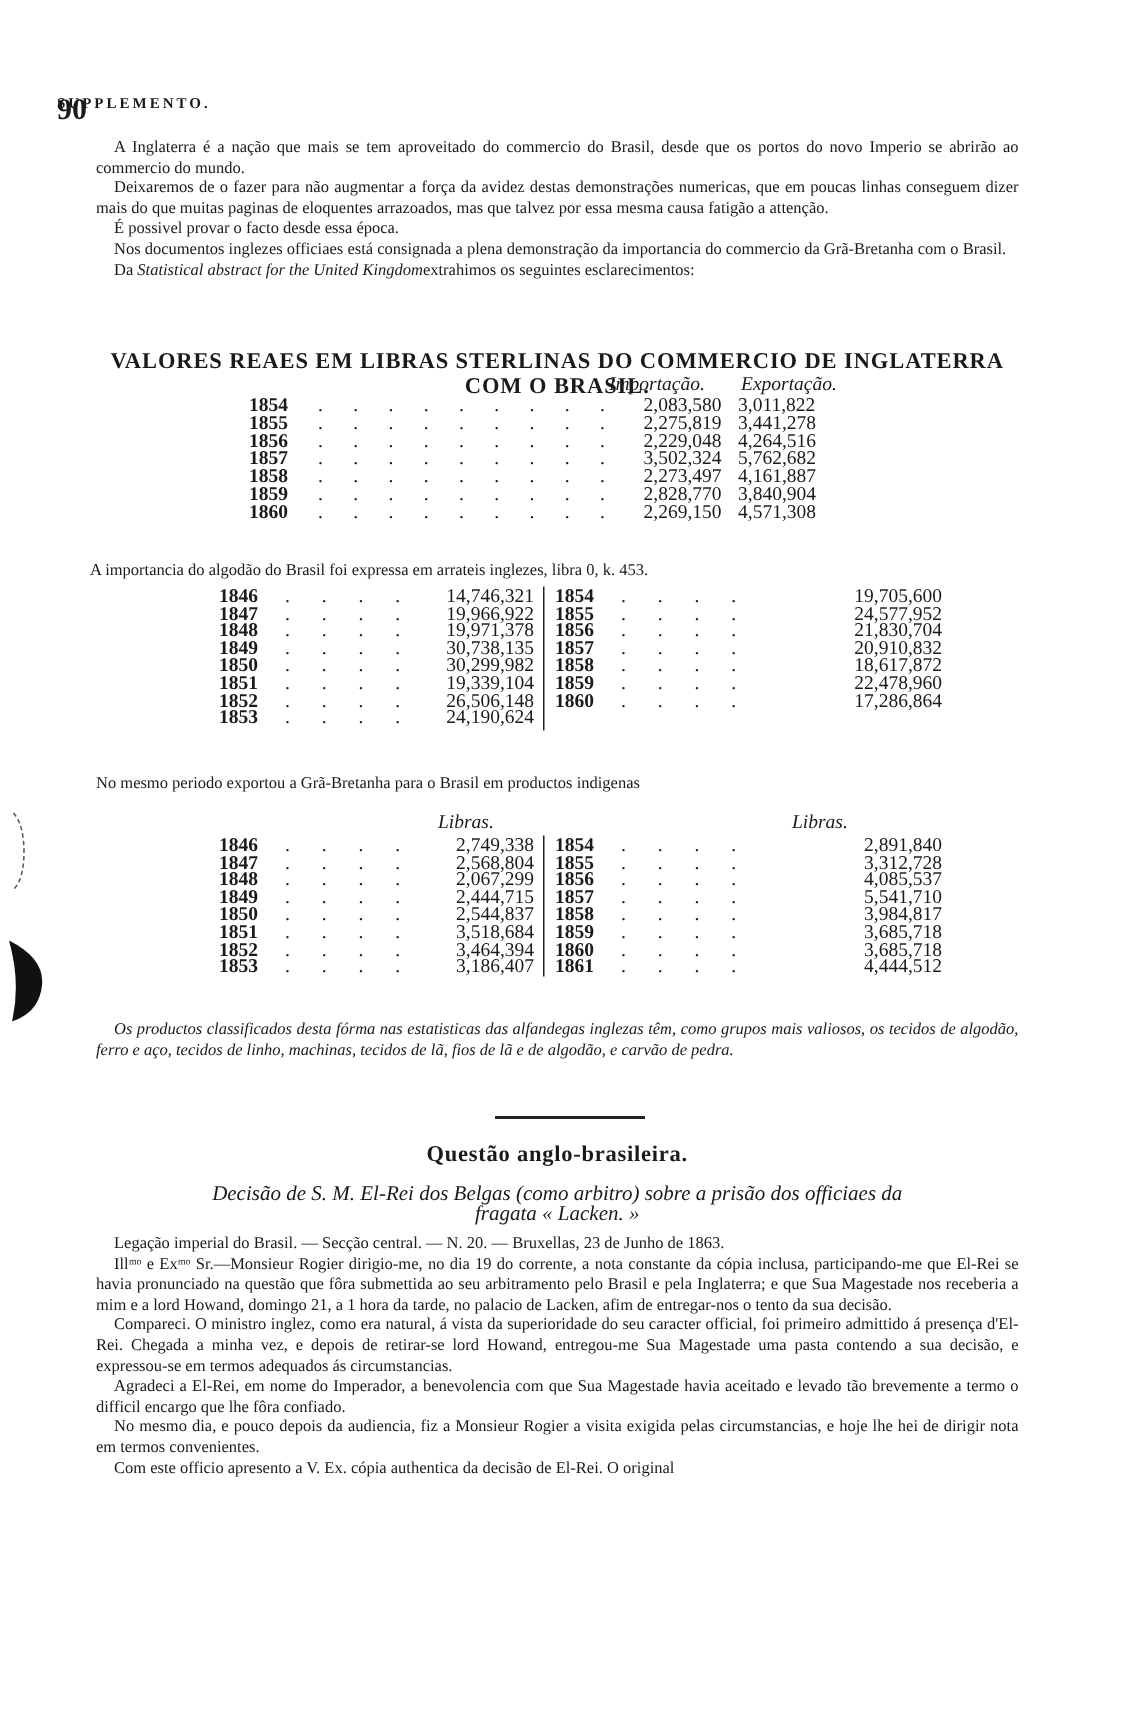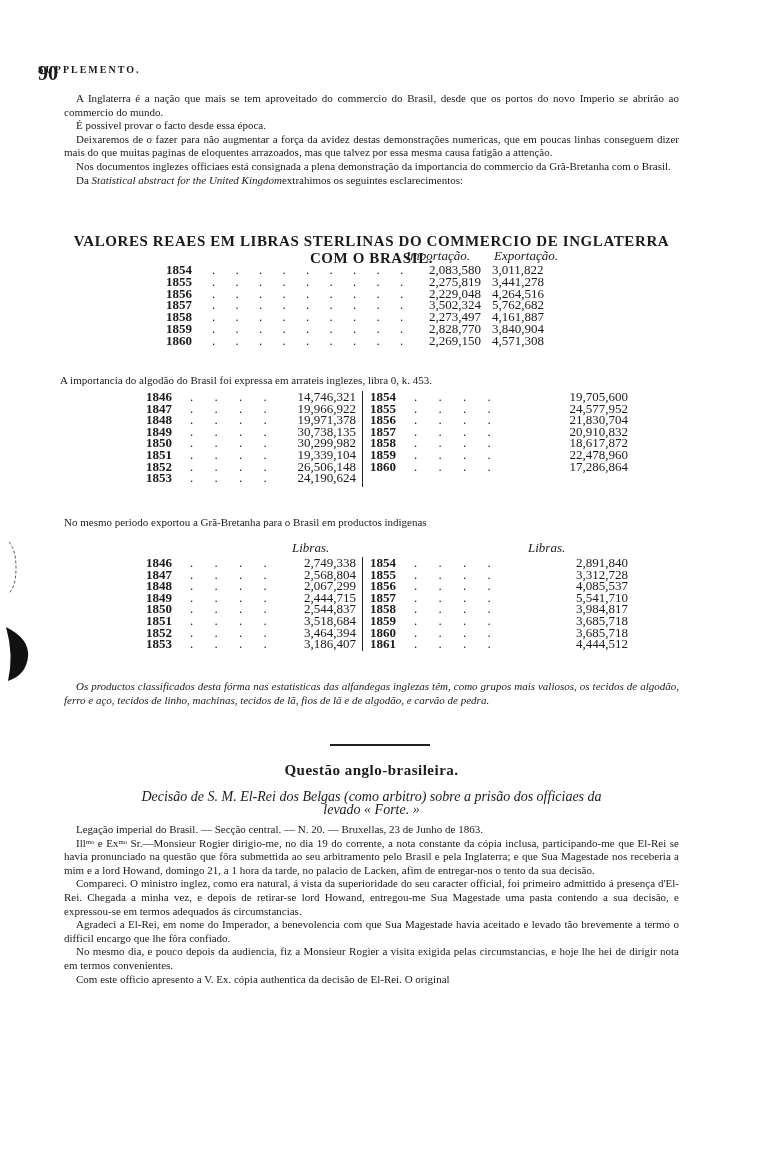--- a/index.html
+++ b/index.html
@@ -51,22 +51,22 @@
 
 <div class="page">
 
   <div class="header">
     <span class="page-num">90</span>
     <div class="running-title">SUPPLEMENTO.</div>
   </div>
 
   <div class="para" style="top:92px;">
     <p>A Inglaterra é a nação que mais se tem aproveitado do commercio do Brasil, desde que os portos do novo Imperio se abrirão ao commercio do mundo.</p>
+    <p>Deixaremos de o fazer para não augmentar a força da avidez destas demonstrações numericas, que em poucas linhas conseguem dizer mais do que muitas paginas de eloquentes arrazoados, mas que talvez por essa mesma causa fatigão a attenção.</p>
     <p>É possivel provar o facto desde essa época.</p>
-    <p>Deixaremos de o fazer para não augmentar a força da avidez destas demonstrações numericas, que em poucas linhas conseguem dizer mais do que muitas paginas de eloquentes arrazoados, mas que talvez por essa mesma causa fatigão a attenção.</p>
     <p>Nos documentos inglezes officiaes está consignada a plena demonstração da importancia do commercio da Grã-Bretanha com o Brasil.</p>
     <p><span>Da </span><span class="it">Statistical abstract for the United Kingdom</span><span>extrahimos os seguintes esclarecimentos:</span></p>
   </div>
 
   <div class="caps-heading">VALORES REAES EM LIBRAS STERLINAS DO COMMERCIO DE INGLATERRA COM O BRASIL.</div>
 
   <div class="t1">
     <div class="hdr">
       <span style="left:240px;">Importação.</span>
       <span style="left:328px;">Exportação.</span>
@@ -296,21 +296,21 @@
 
   <div class="para" style="top:680px;font-style:italic;">
     <p>Os productos classificados desta fórma nas estatisticas das alfandegas inglezas têm, como grupos mais valiosos, os tecidos de algodão, ferro e aço, tecidos de linho, machinas, tecidos de lã, fios de lã e de algodão, e carvão de pedra.</p>
   </div>
 
   <div class="rule"></div>
 
   <div class="section-title">Questão anglo-brasileira.</div>
   <div class="subtitle">
     <div>Decisão de S. M. El-Rei dos Belgas (como arbitro) sobre a prisão dos officiaes da</div>
-    <div>levado « Forte. »</div>
+    <div>fragata « Lacken. »</div>
   </div>
 
   <div class="para" style="top:823px;">
     <p>Legação imperial do Brasil. — Secção central. — N. 20. — Bruxellas, 23 de Junho de 1863.</p>
     <p>Illᵐᵒ e Exᵐᵒ Sr.—Monsieur Rogier dirigio-me, no dia 19 do corrente, a nota constante da cópia inclusa, participando-me que El-Rei se havia pronunciado na questão que fôra submettida ao seu arbitramento pelo Brasil e pela Inglaterra; e que Sua Magestade nos receberia a mim e a lord Howand, domingo 21, a 1 hora da tarde, no palacio de Lacken, afim de entregar-nos o tento da sua decisão.</p>
     <p>Compareci. O ministro inglez, como era natural, á vista da superioridade do seu caracter official, foi primeiro admittido á presença d'El-Rei. Chegada a minha vez, e depois de retirar-se lord Howand, entregou-me Sua Magestade uma pasta contendo a sua decisão, e expressou-se em termos adequados ás circumstancias.</p>
     <p>Agradeci a El-Rei, em nome do Imperador, a benevolencia com que Sua Magestade havia aceitado e levado tão brevemente a termo o difficil encargo que lhe fôra confiado.</p>
     <p>No mesmo dia, e pouco depois da audiencia, fiz a Monsieur Rogier a visita exigida pelas circumstancias, e hoje lhe hei de dirigir nota em termos convenientes.</p>
     <p>Com este officio apresento a V. Ex. cópia authentica da decisão de El-Rei. O original</p>
   </div>

